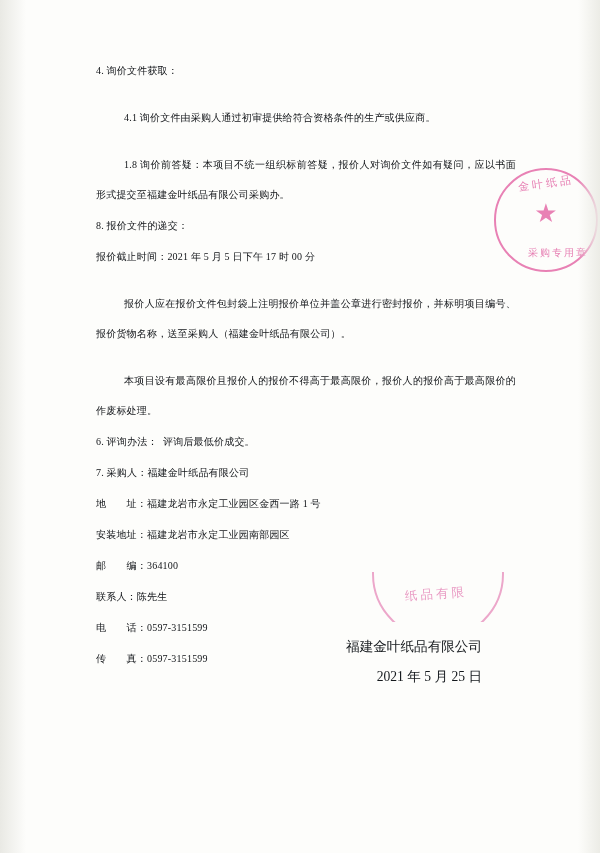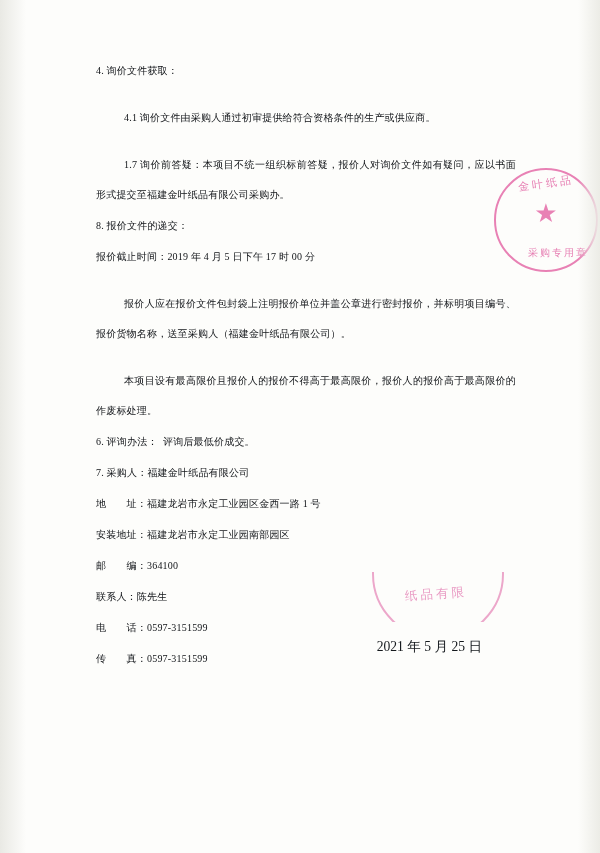--- a/index.html
+++ b/index.html
@@ -170,36 +170,37 @@
   }
 </style>
 </head>
 <body>
 
 <div class="page">
 
   <div class="doc-body">
     <p class="para">4. 询价文件获取：</p>
     <p class="para indent">4.1 询价文件由采购人通过初审提供给符合资格条件的生产或供应商。</p>
-    <p class="para indent">1.7 询价前答疑：本项目不统一组织标前答疑，报价人对询价文件如有疑问，应以书面形式提交至福建金叶纸品有限公司采购办。</p>
+    <p class="para indent">1.8 询价前答疑：本项目不统一组织标前答疑，报价人对询价文件如有疑问，应以书面形式提交至福建金叶纸品有限公司采购办。</p>
     <p class="para">8. 报价文件的递交：</p>
-    <p class="para">报价截止时间：2019 年 4 月 5 日下午 17 时 00 分</p>
+    <p class="para">报价截止时间：2021 年 5 月 5 日下午 17 时 00 分</p>
     <p class="para indent">报价人应在报价文件包封袋上注明报价单位并盖公章进行密封报价，并标明项目编号、报价货物名称，送至采购人（福建金叶纸品有限公司）。</p>
     <p class="para indent">本项目设有最高限价且报价人的报价不得高于最高限价，报价人的报价高于最高限价的作废标处理。</p>
     <p class="para">6. 评询办法：  评询后最低价成交。</p>
     <p class="para">7. 采购人：福建金叶纸品有限公司</p>
     <p class="para">地　　址：福建龙岩市永定工业园区金西一路 1 号</p>
     <p class="para">安装地址：福建龙岩市永定工业园南部园区</p>
     <p class="para">邮　　编：364100</p>
     <p class="para">联系人：陈先生</p>
     <p class="para">电　　话：0597-3151599</p>
     <p class="para">传　　真：0597-3151599</p>
   </div>
 
   <div class="sign-block">
+    <div class="sign-line">福建金叶纸品有限公司</div>
     <div class="sign-line">2021 年 5 月 25 日</div>
   </div>
 
   <div class="clip" style="left:470px; top:150px; width:130px; height:140px;">
     <div class="seal seal-right" style="left:24px; top:18px;">
       <div class="ring"></div>
       <div class="txt">金叶纸品</div>
       <div class="star">★</div>
       <div class="txt2">采购专用章</div>
     </div>

